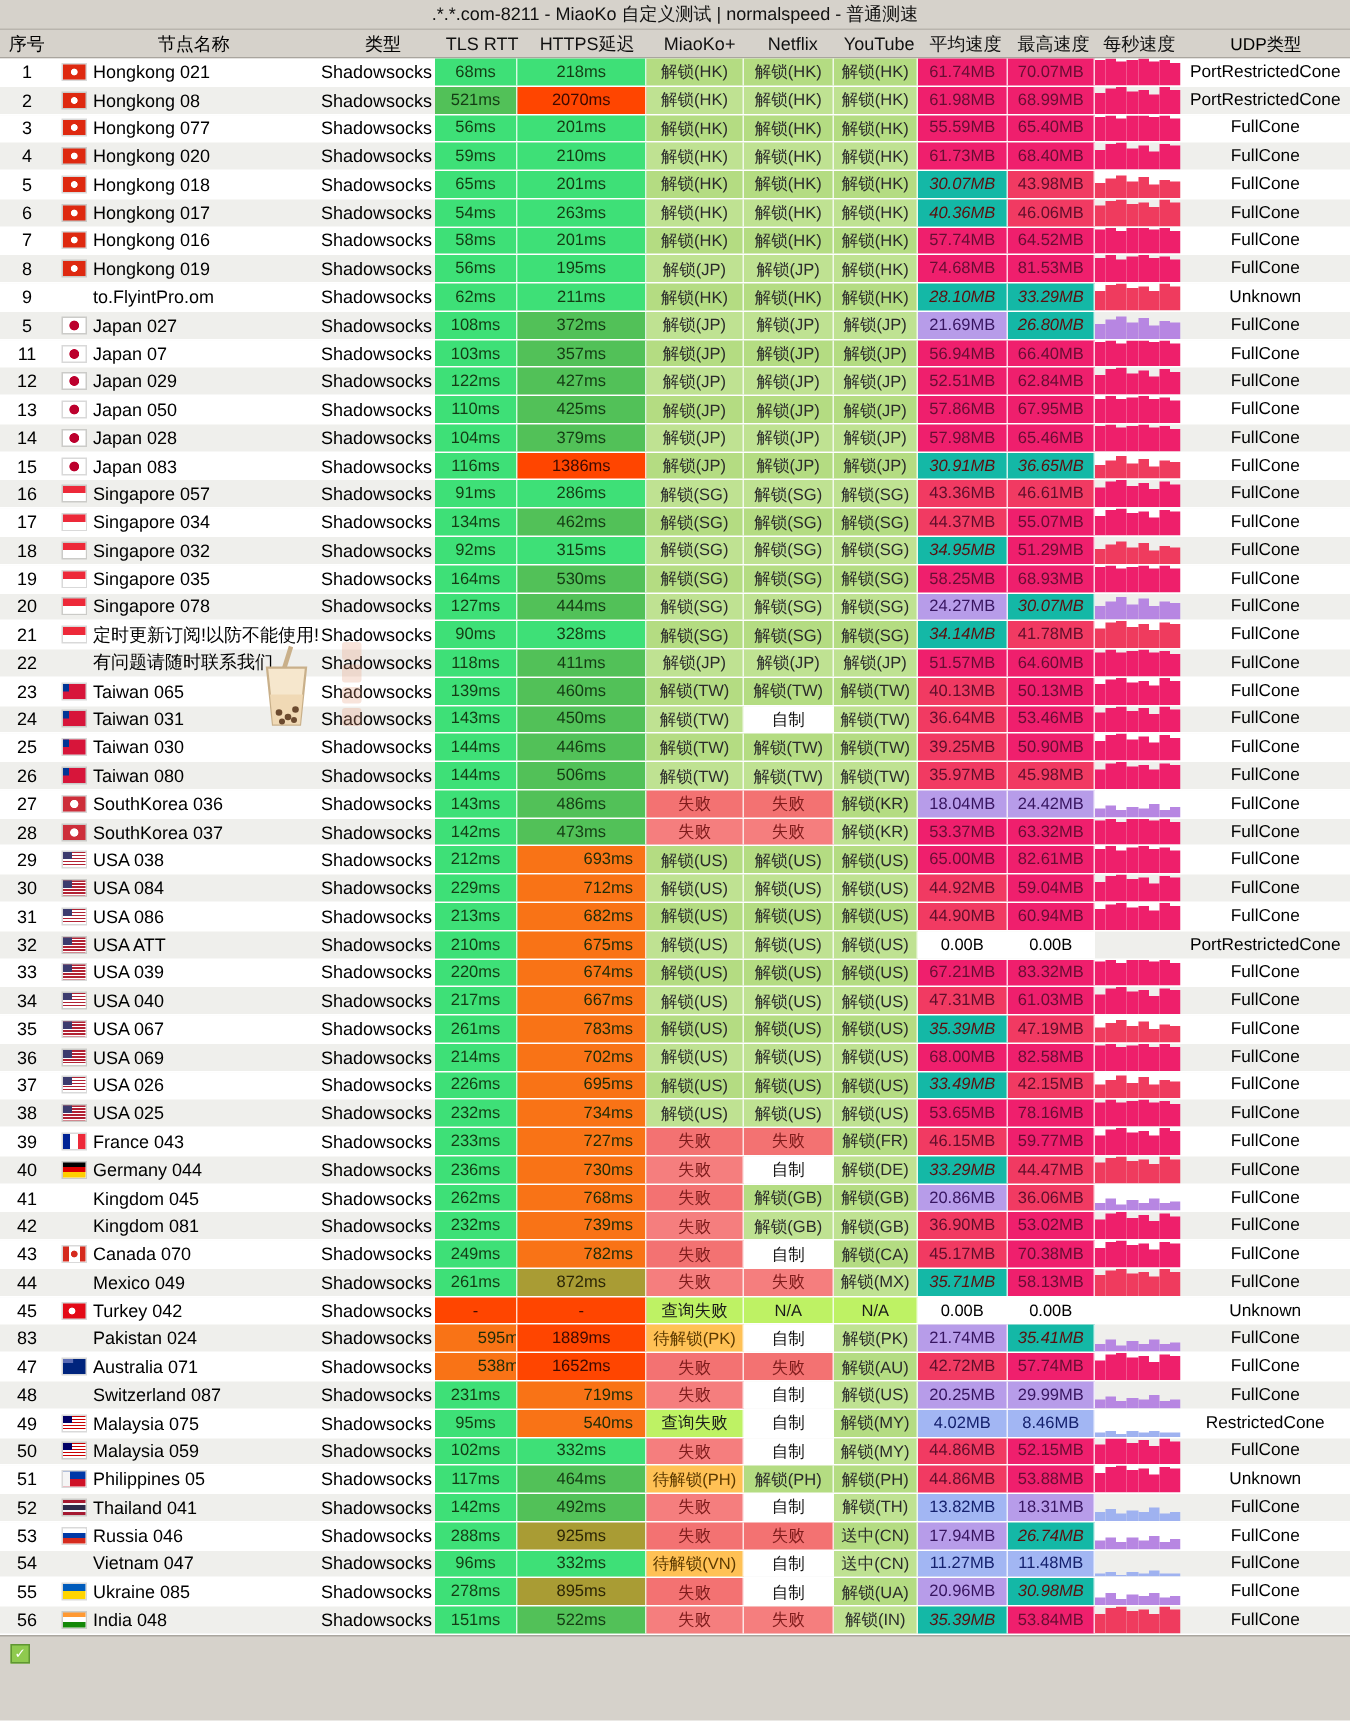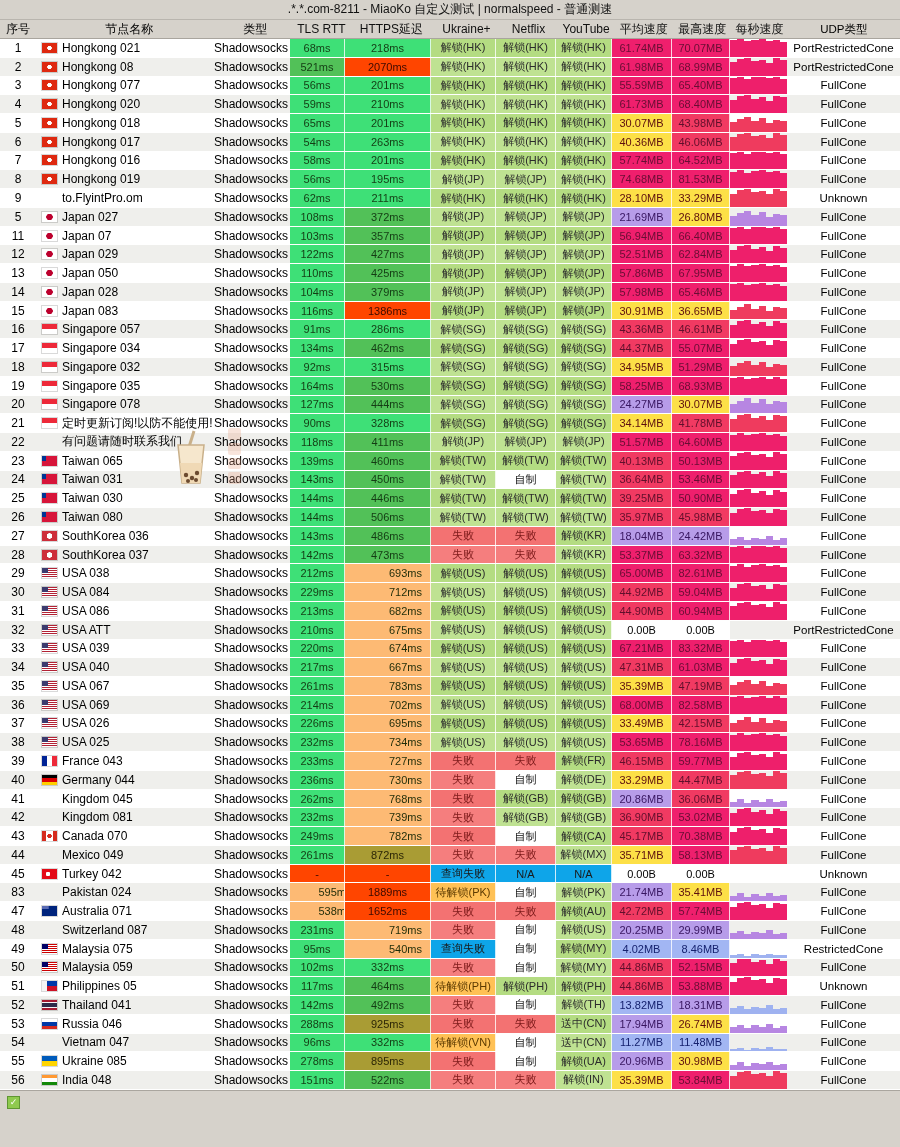--- a/index.html
+++ b/index.html
@@ -21,36 +21,36 @@
   .c-net{width:60px;}
   .c-ytb{width:56px;}
   .c-avg{width:60px;}
   .c-max{width:58px;}
   .c-spark{width:57px;padding:0;}
   .c-udp{width:113px;font-size:11.5px;color:#000;}
   .colored{border-right:1px solid rgba(255,255,255,.8);}
   
   .g1{background:#3ee077;color:#143c14;}
   .g2{background:#52c158;color:#143c14;}
-  .g3{background:#fdba74;color:#1e2c08;padding-left:36px;}
+  .g3{background:#f97316;color:#1e2c08;padding-left:36px;}
   .g4{background:#a99c34;color:#2c2606;}
   .gred{background:#ff4500;color:#3c0a00;}
   
   .ok{background:#b4dc82;color:#2b2b2b;}
   .row.even .ok{background:#bfe292;}
   .fail{background:#f37272;color:#7e1b1b;}
   .row.even .fail{background:#f57e7e;}
   .self{background:#ffffff;color:#111;}
-  .gray{background:#0ea5e9;color:#1a1a1a;}
+  .gray{background:#bef264;color:#1a1a1a;}
   .wait{background:#ffc155;color:#5c3a00;}
   
   .s0{background:#ffffff;color:#000;}
   .s1{background:#a2b6f3;color:#15216e;}
   .s2{background:#b79ce9;color:#371560;}
-  .s3{background:#fde047;color:#5c0e0e;}
+  .s3{background:#14b8a6;color:#5c0e0e;font-style:italic;}
   .s4{background:#f13a62;color:#600f2b;}
   .s5{background:#ef1f6d;color:#670e33;}
   
   .spark{width:100%;height:100%;display:flex;align-items:flex-end;}
   .spark .bar{width:12.5%;height:100%;}
   .bpink{background:#ee1f6b;}
   .bpink2{background:#ef3b5e;}
   .bpurp{background:#b786e2;}
   .bblue{background:#9fb2f0;}
   
@@ -88,21 +88,21 @@
 <div class="titlebar">
   <span>.*.*.com-8211 - MiaoKo 自定义测试 | normalspeed - 普通测速</span>
 </div>
 
 <div class="headrow">
     <div class="hc c-seq">序号</div>
     <div class="hc c-name">节点名称</div>
     <div class="hc c-type">类型</div>
     <div class="hc c-tls">TLS RTT</div>
     <div class="hc c-http">HTTPS延迟</div>
-    <div class="hc c-dis">Ukraine+</div>
+    <div class="hc c-dis">MiaoKo+</div>
     <div class="hc c-net">Netflix</div>
     <div class="hc c-ytb">YouTube</div>
     <div class="hc c-avg">平均速度</div>
     <div class="hc c-max">最高速度</div>
     <div class="hc c-spark">每秒速度</div>
     <div class="hc c-udp">UDP类型</div>
   </div>
 
 <div class="tbody">
     <div class="row odd">

